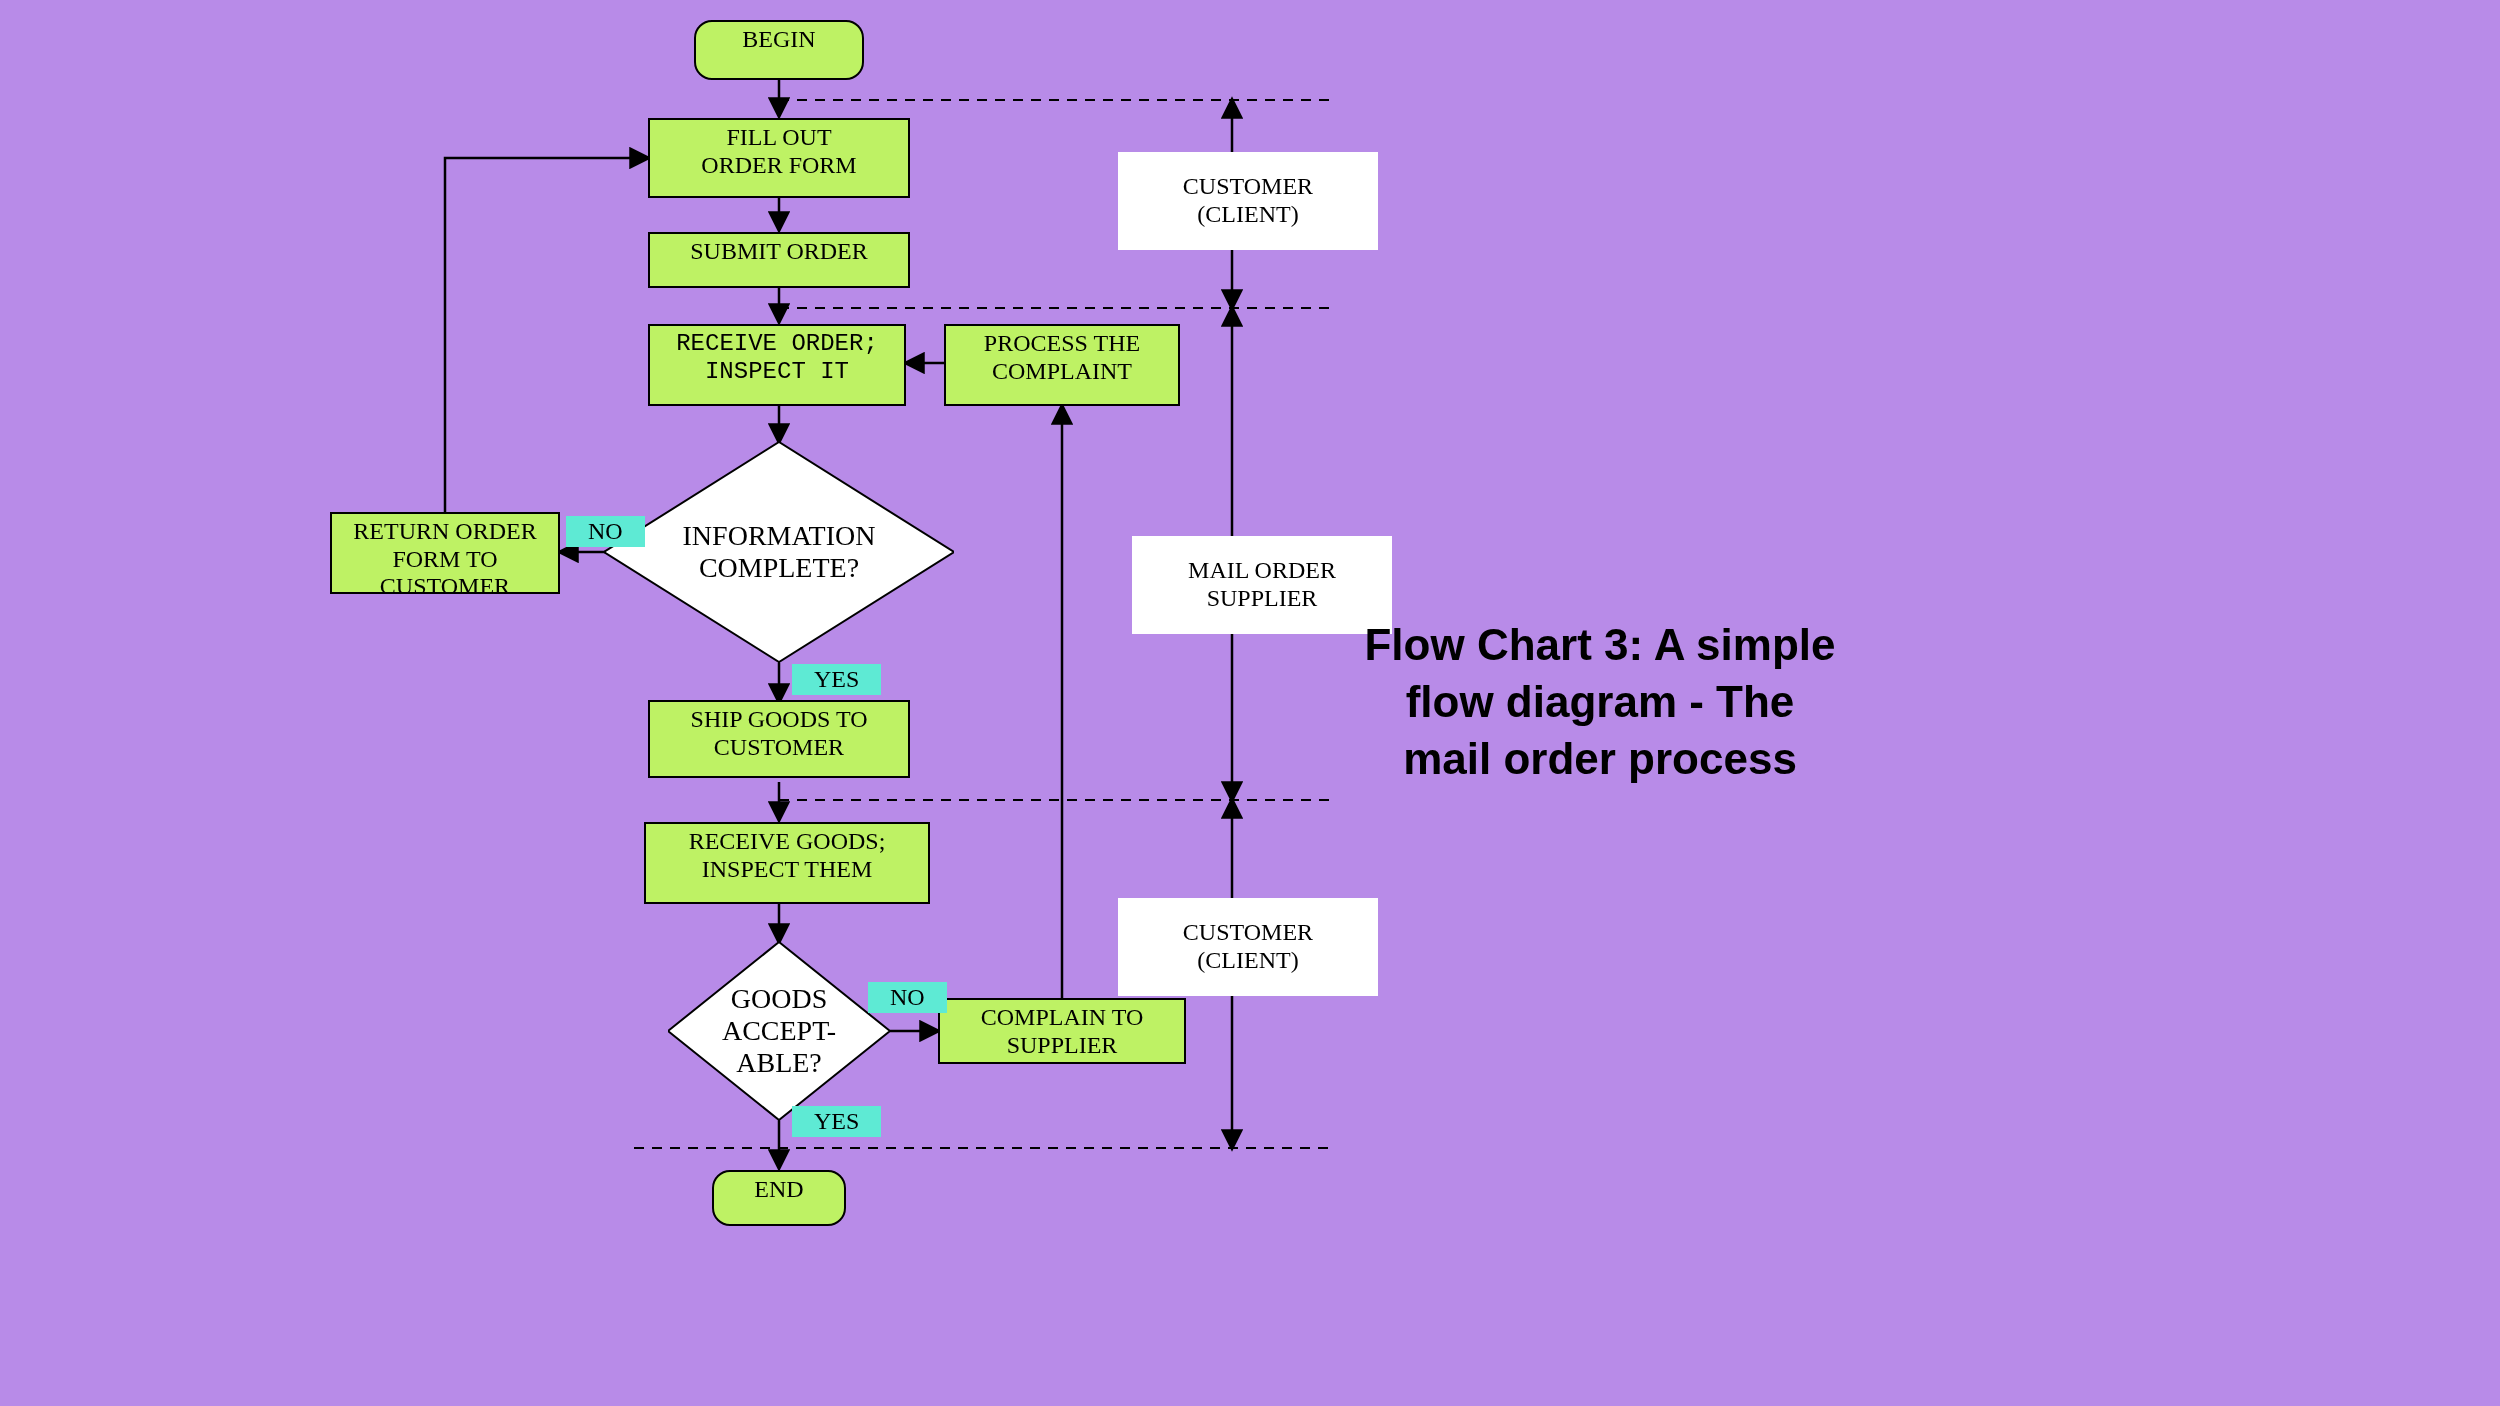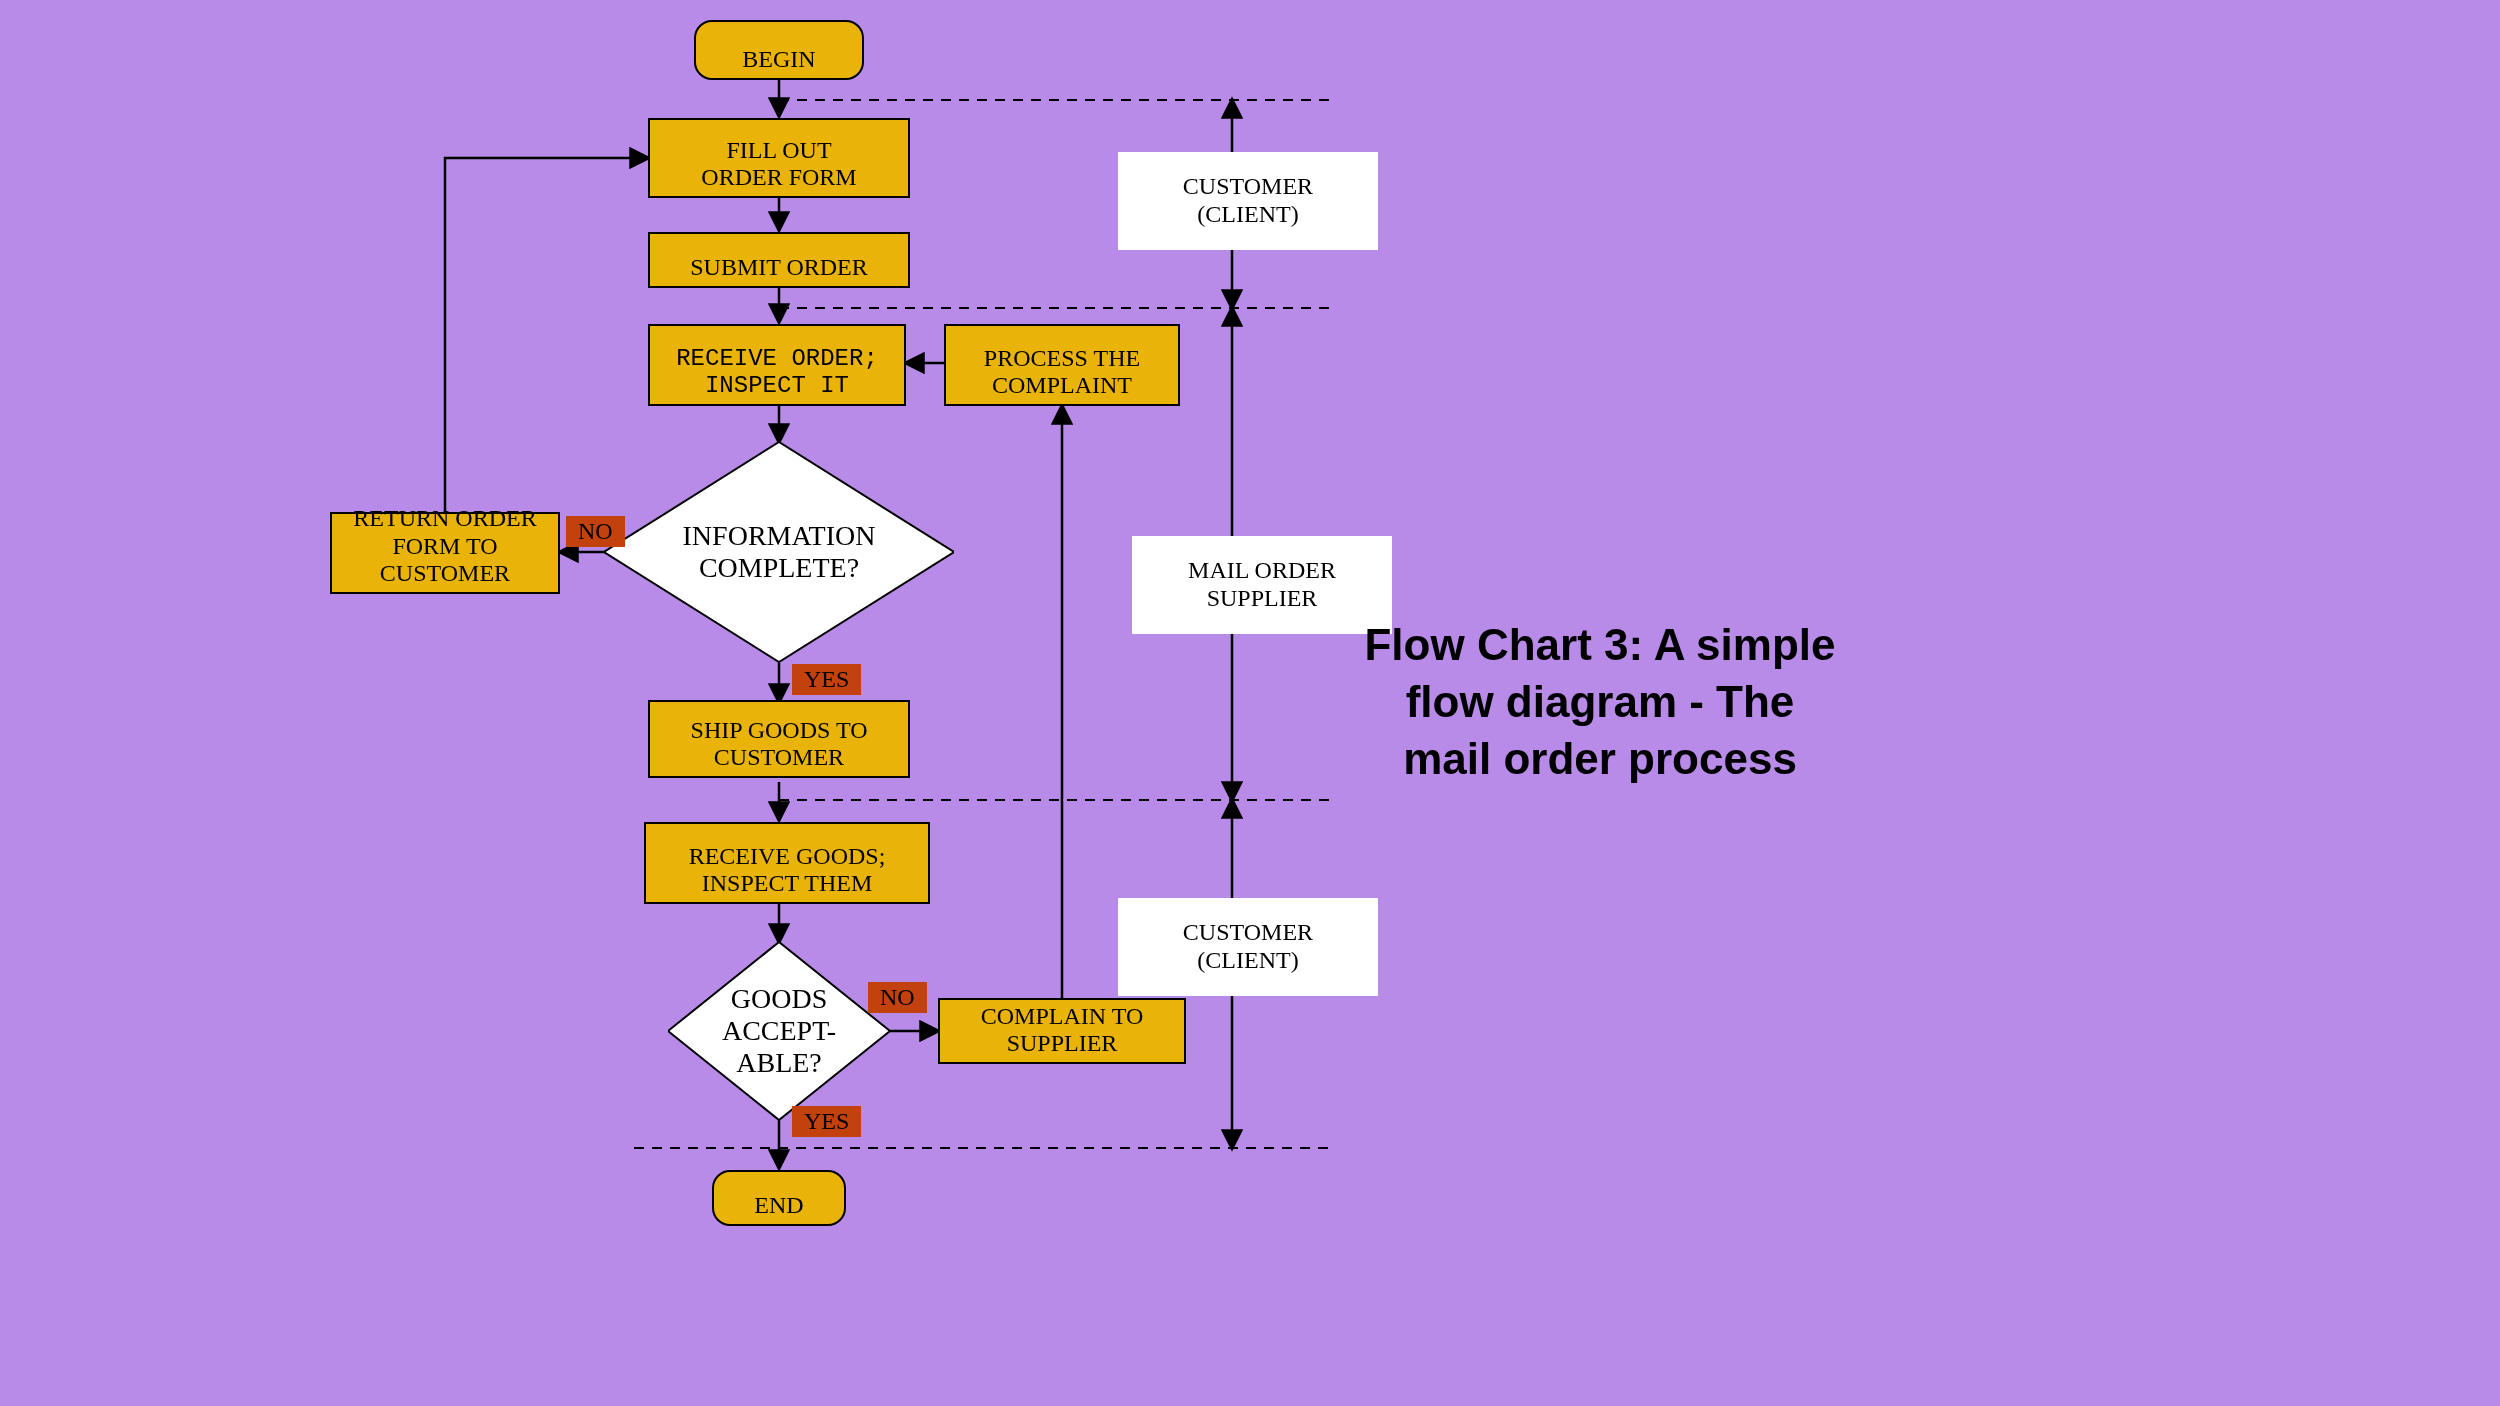--- a/index.html
+++ b/index.html
@@ -10,24 +10,24 @@
     background: #b88be8;
     font-family: "Times New Roman", Times, serif;
   }
   .stage {
     position: relative;
     width: 2500px;
     height: 1406px;
   }
   .box {
     position: absolute;
-    background: #eab308;
+    background: #bef264;
     border: 2px solid #000000;
     display: flex;
-    align-items: flex-end;
+    align-items: flex-start;
     justify-content: center;
     text-align: center;
     font-size: 24px;
     line-height: 1.15;
     padding: 4px 8px;
     box-sizing: border-box;
   }
   .rounded { border-radius: 18px; }
   .lane-label {
     position: absolute;
@@ -36,24 +36,24 @@
     display: flex;
     align-items: center;
     justify-content: center;
     text-align: center;
     font-size: 24px;
     line-height: 1.15;
     padding: 10px 18px;
   }
   .mini-label {
     position: absolute;
-    background: #c2410c;
+    background: #5eead4;
     border: none;
     font-size: 24px;
-    padding: 2px 12px;
+    padding: 2px 22px;
   }
   .title {
     position: absolute;
     font-family: Arial, Helvetica, sans-serif;
     font-weight: bold;
     font-size: 44px;
     text-align: center;
     line-height: 1.3;
   }
   .diamond {

